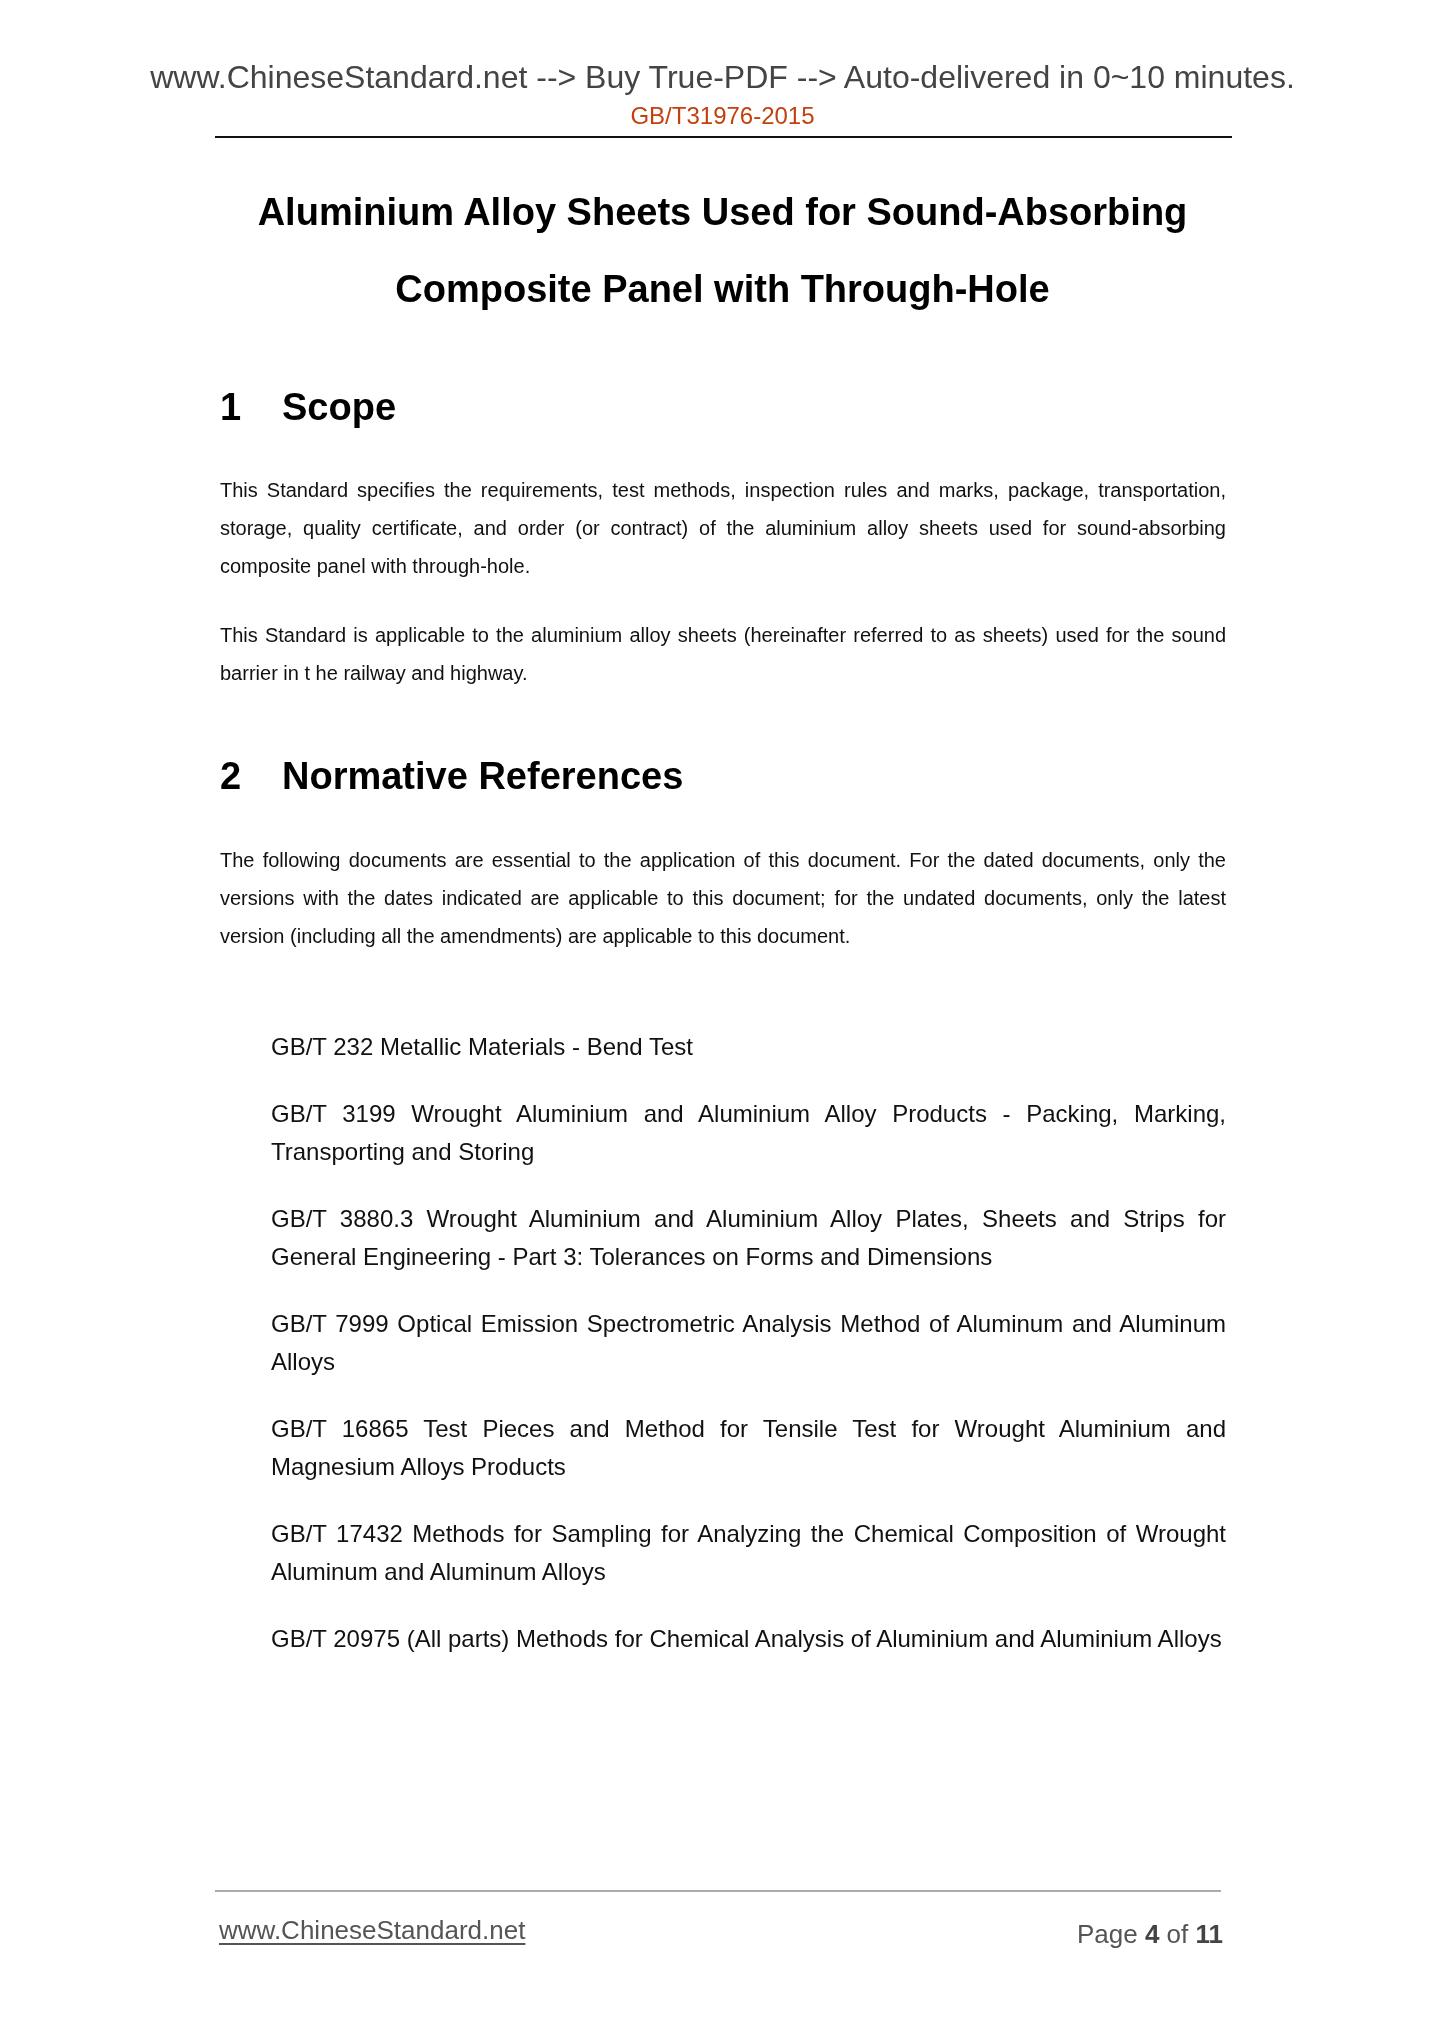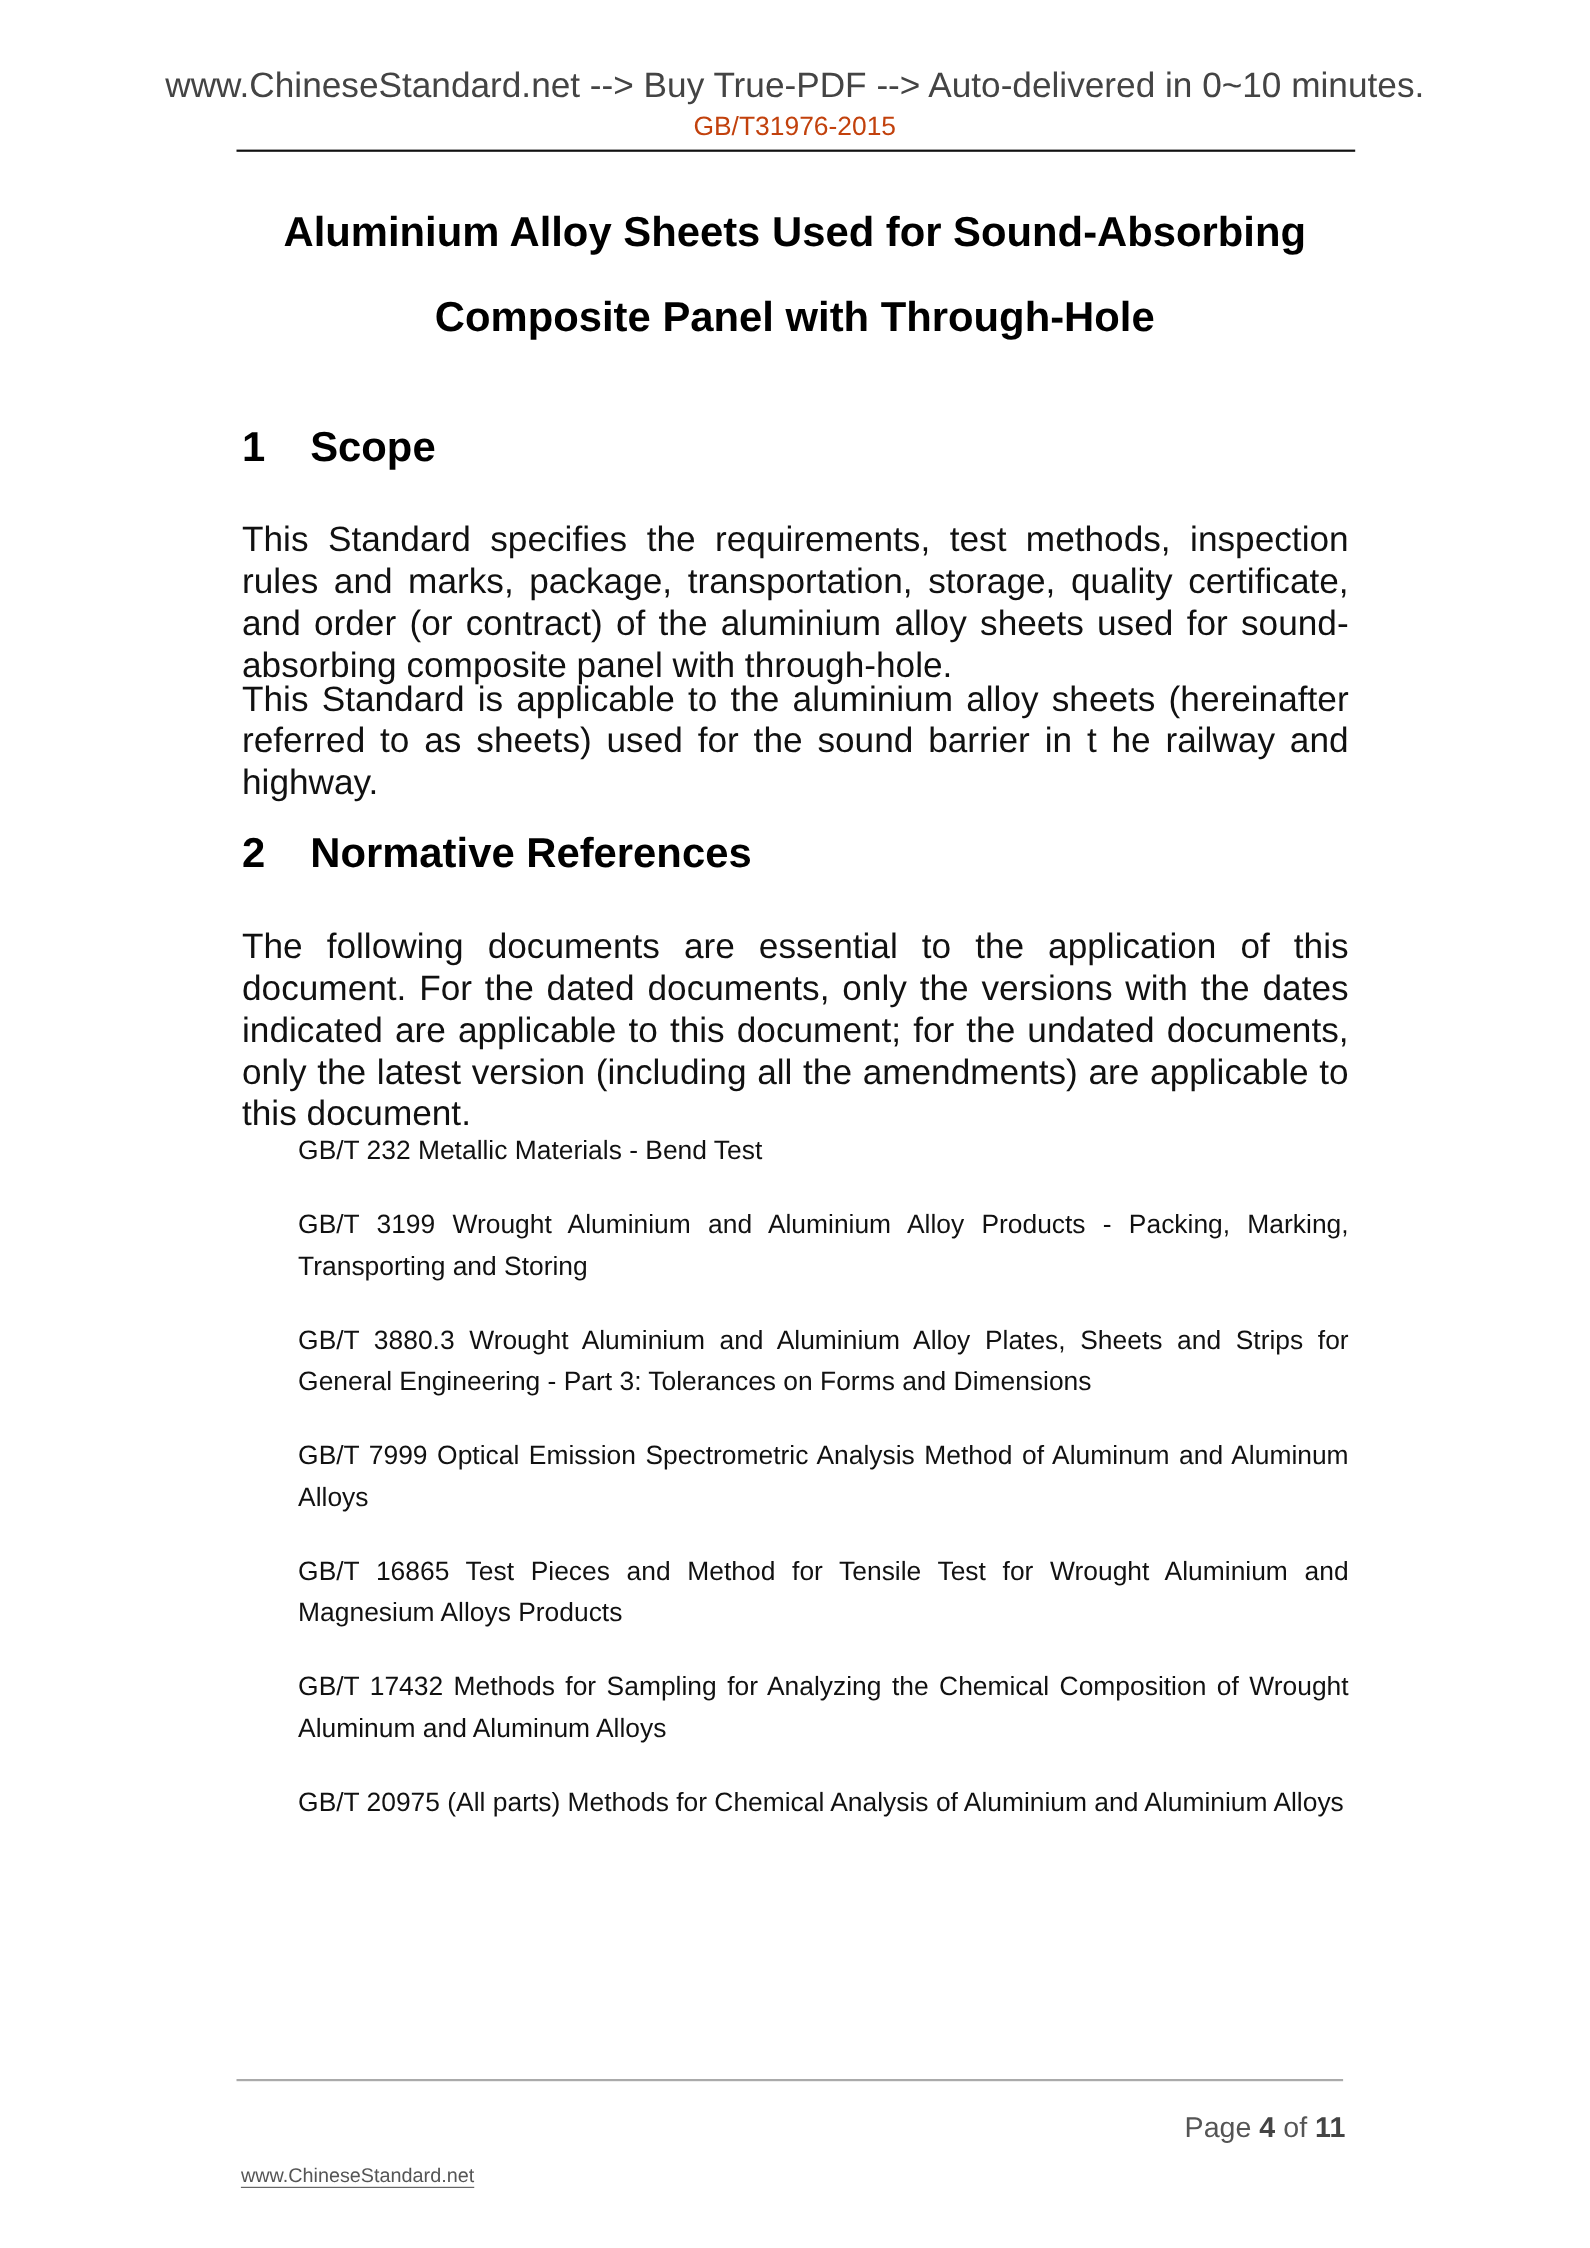--- a/index.html
+++ b/index.html
@@ -7,25 +7,25 @@
          font-family: "Liberation Sans", sans-serif; color: #111; }
   .abs { position: absolute; }
   .hdr1 { left: 0; width: 1445px; top: 57px; text-align: center; font-size: 32px; line-height: 40px; color: #444; }
   .hdr2 { left: 0; width: 1445px; top: 102px; text-align: center; font-size: 24px; line-height: 28px; color: #c2410c; }
   .hdr-rule { left: 215px; width: 1017px; top: 136px; height: 2px; background: #111; }
   .title { left: 0; width: 1445px; text-align: center; font-size: 38px; font-weight: bold; line-height: 44px; color: #000; }
   .t1 { top: 190px; }
   .t2 { top: 267px; }
   .sec { left: 220px; font-size: 38px; font-weight: bold; line-height: 44px; color: #000; white-space: nowrap; }
   .sec .num { display: inline-block; width: 62px; }
-  .para { left: 220px; width: 1006px; font-size: 32px; line-height: 38px; text-align: justify; color: #111; }
+  .para { left: 220px; width: 1006px; font-size: 20px; line-height: 38px; text-align: justify; color: #111; }
   .refs { left: 271px; width: 955px; top: 1028px; margin: 0; padding: 0; list-style: none; }
   .refs li { font-size: 24px; line-height: 38px; text-align: justify; margin: 0 0 29px 0; color: #111; }
   .ftr-rule { left: 215px; width: 1006px; top: 1890px; height: 2px; background: #aaa; }
-  .ftr-link { left: 219px; top: 1962px; font-size: 18px; line-height: 32px; color: #555; text-decoration: underline; text-underline-offset: 4px; }
+  .ftr-link { left: 219px; top: 1914px; font-size: 26px; line-height: 32px; color: #555; text-decoration: underline; text-underline-offset: 4px; }
   .ftr-page { right: 222px; top: 1918px; font-size: 26px; line-height: 32px; color: #555; white-space: nowrap; }
   .ftr-page b { color: #444; }
 </style>
 </head>
 <body>
 
 <div class="abs hdr1">www.ChineseStandard.net --&gt; Buy True-PDF --&gt; Auto-delivered in 0~10 minutes.</div>
 <div class="abs hdr2">GB/T31976-2015</div>
 <div class="abs hdr-rule"></div>
 

